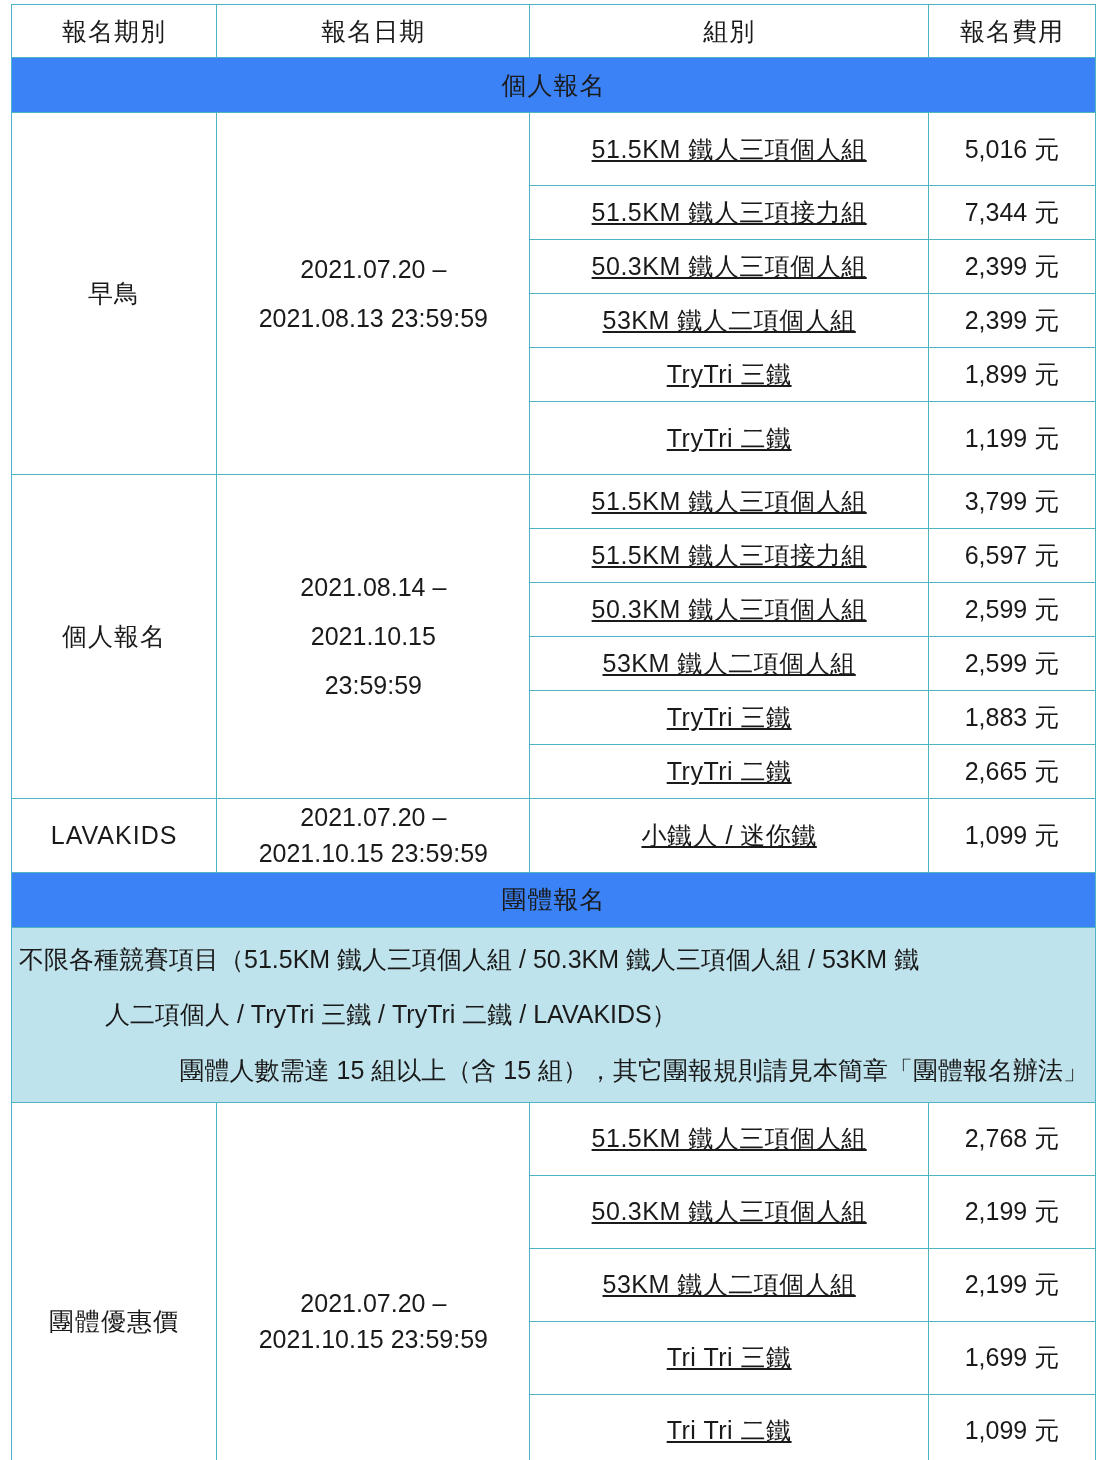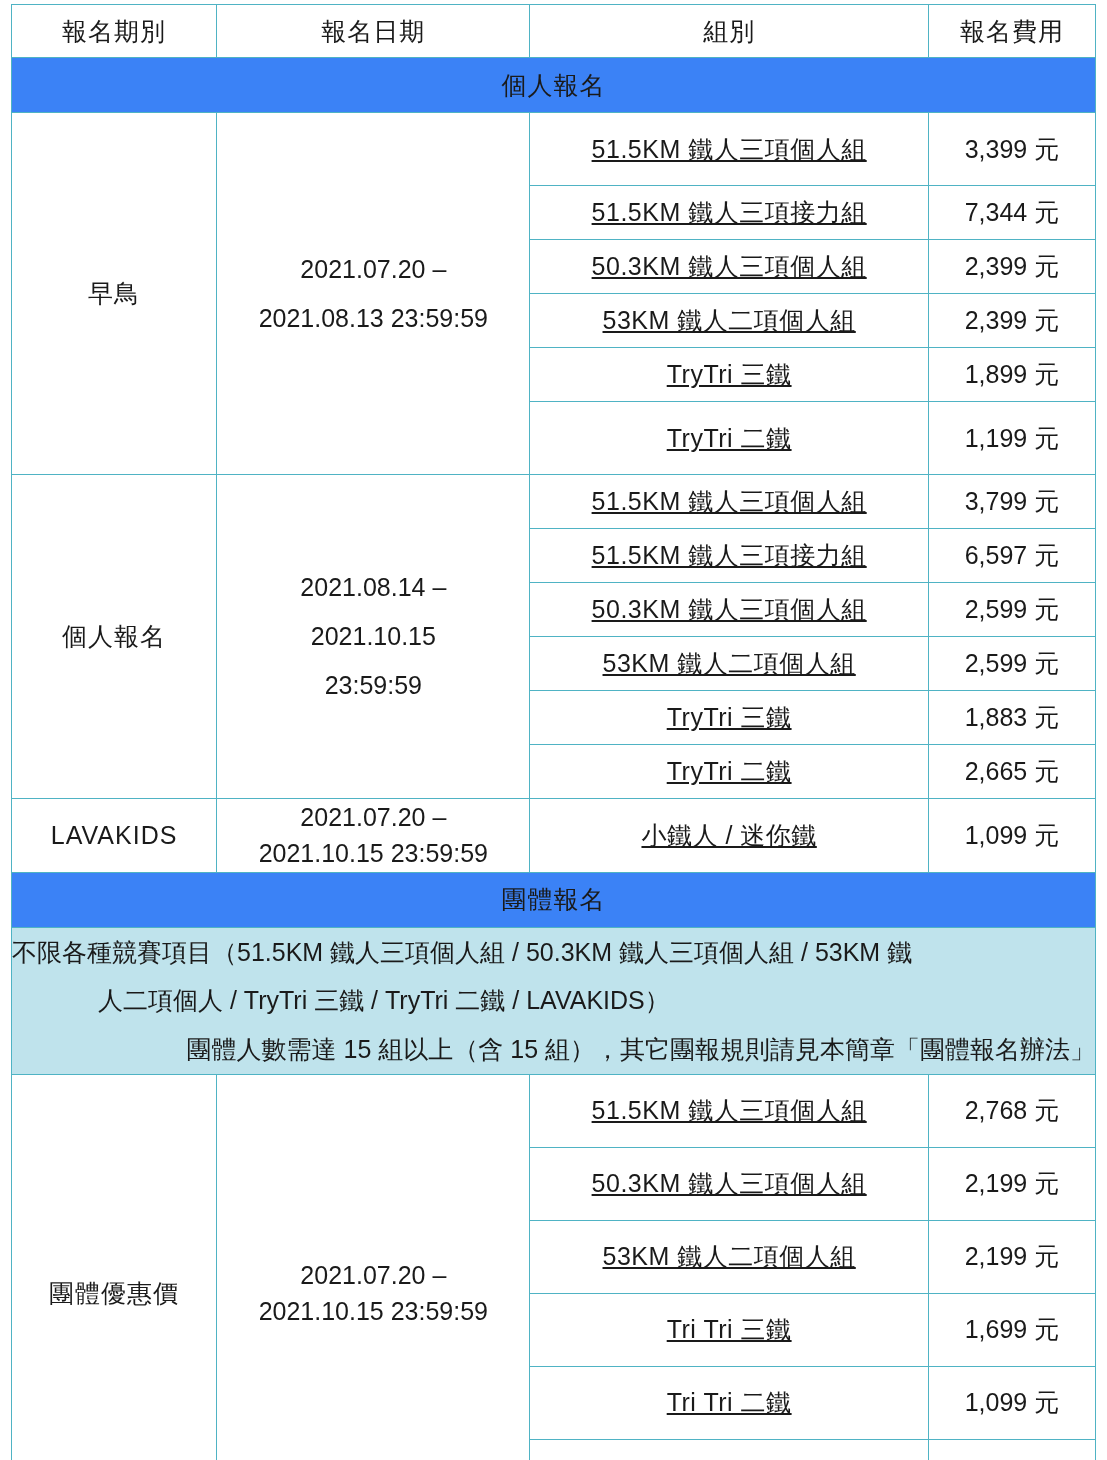--- a/index.html
+++ b/index.html
@@ -68,21 +68,21 @@
     font-size: 21px;
   }
   .group-cell.tall, .fee-cell.tall { height: 72px; }
   .notes-cell {
     background: #bfe3ec;
     text-align: left;
     font-size: 21px;
     line-height: 1.95;
     padding: 6px 14px 10px 14px;
   }
-  .notes-cell p { margin: 0; }
+  .notes-cell p { margin: 7px; }
   .notes-line-1 { text-align: left; }
   .notes-line-2 { text-align: left; padding-left: 86px; }
   .notes-line-3 { text-align: right; }
 </style>
 </head>
 <body>
 
 <table id="fee-table">
   <colgroup>
     <col class="c-period">
@@ -102,21 +102,21 @@
       <td class="section-band" colspan="4">個人報名</td>
     </tr>
 
     <tr>
       <td class="period-cell" rowspan="6">早鳥</td>
       <td class="date-cell" rowspan="6">
         <div>2021.07.20 –</div>
         <div>2021.08.13 23:59:59</div>
       </td>
       <td class="group-cell tall">51.5KM 鐵人三項個人組</td>
-      <td class="fee-cell tall">3,399 元</td>
+      <td class="fee-cell tall">5,016 元</td>
     </tr>
     <tr>
       <td class="group-cell">51.5KM 鐵人三項接力組</td>
       <td class="fee-cell">7,344 元</td>
     </tr>
     <tr>
       <td class="group-cell">50.3KM 鐵人三項個人組</td>
       <td class="fee-cell">2,399 元</td>
     </tr>
     <tr>

